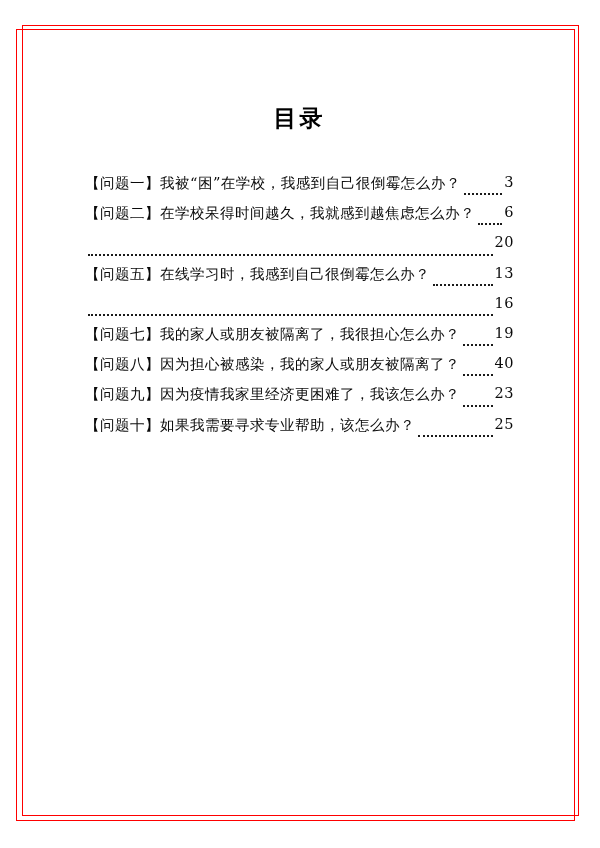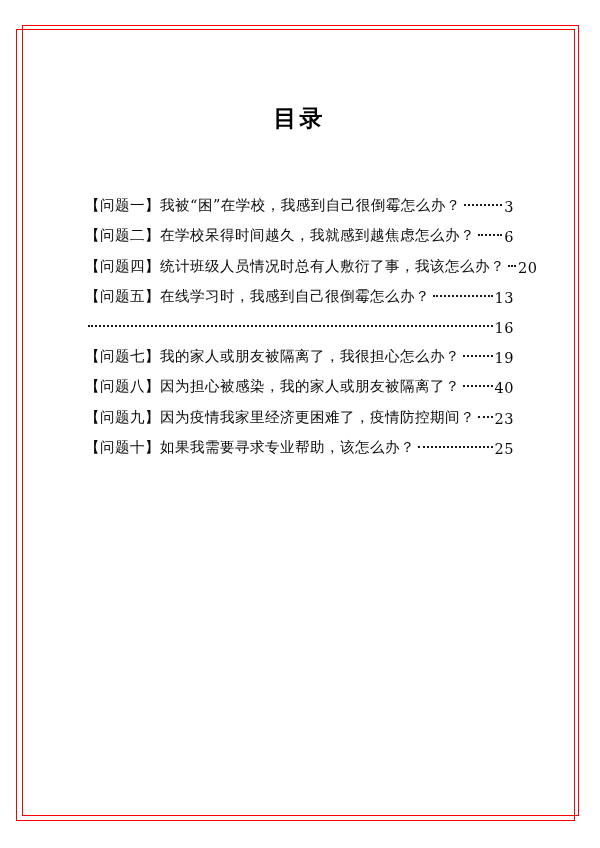--- a/index.html
+++ b/index.html
@@ -31,34 +31,34 @@
     border: 1.5px solid #fe0000;
     box-sizing: border-box;
   }
   .content {
     position: absolute;
     left: 85px;
     right: 86px;
     top: 103px;
   }
   .doc-title {
-    margin: 0 0 52px 0;
+    margin: 0 0 41px 0;
     text-align: center;
     font-size: 23px;
     line-height: 30px;
     font-weight: bold;
     letter-spacing: 3px;
     color: #000000;
   }
   .toc-list {
     display: block;
   }
   .toc-row {
     display: flex;
-    align-items: flex-end;
+    align-items: flex-start;
     height: 30.2px;
     font-size: 14.5px;
     letter-spacing: 0.5px;
     white-space: nowrap;
   }
   .entry-text {
     flex: 0 0 auto;
   }
   .leader {
     flex: 1 1 auto;
@@ -88,21 +88,20 @@
   </div>
 
   <div class="toc-row">
     <span class="entry-text">【问题二】在学校呆得时间越久，我就感到越焦虑怎么办？</span>
     <span class="leader"></span>
     <span class="entry-page">6</span>
   </div>
 
 
   <div class="toc-row">
-    <span class="entry-text">【问题四】统计班级人员情况时总有人敷衍了事，我该怎么办？</span>
     <span class="leader"></span>
     <span class="entry-page">20</span>
   </div>
 
   <div class="toc-row">
     <span class="entry-text">【问题五】在线学习时，我感到自己很倒霉怎么办？</span>
     <span class="leader"></span>
     <span class="entry-page">13</span>
   </div>
 
@@ -117,21 +116,21 @@
     <span class="entry-page">19</span>
   </div>
 
   <div class="toc-row">
     <span class="entry-text">【问题八】因为担心被感染，我的家人或朋友被隔离了？</span>
     <span class="leader"></span>
     <span class="entry-page">40</span>
   </div>
 
   <div class="toc-row">
-    <span class="entry-text">【问题九】因为疫情我家里经济更困难了，疫情防控期间？</span>
+    <span class="entry-text">【问题九】因为疫情我家里经济更困难了，我该怎么办？</span>
     <span class="leader"></span>
     <span class="entry-page">23</span>
   </div>
 
   <div class="toc-row">
     <span class="entry-text">【问题十】如果我需要寻求专业帮助，该怎么办？</span>
     <span class="leader"></span>
     <span class="entry-page">25</span>
   </div>
 </div>

